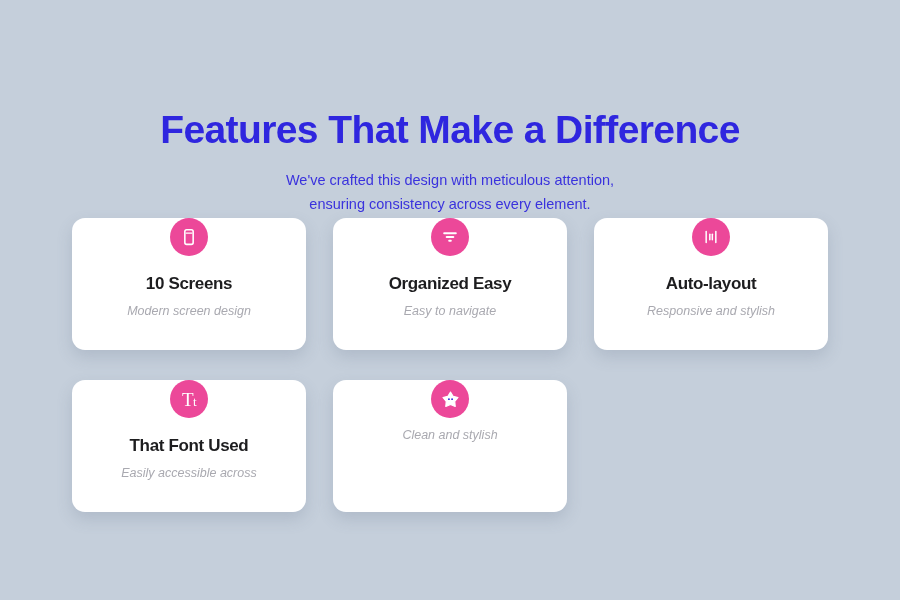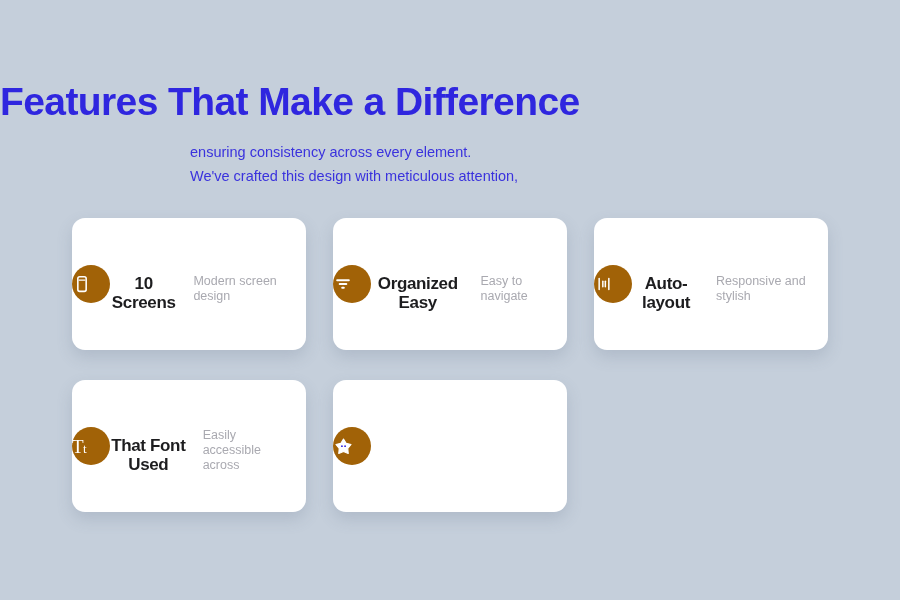--- a/index.html
+++ b/index.html
@@ -17,22 +17,22 @@
 
   .page {
     position: relative;
     width: 900px;
     height: 600px;
     box-sizing: border-box;
   }
 
   
   .header {
-    padding-top: 80px;
-    text-align: left;
+    padding-top: 108px;
+    text-align: center;
   }
   .page-title {
     margin: 0;
     font-size: 39px;
     font-weight: 700;
     letter-spacing: -0.6px;
     color: #2f26df;
     line-height: 1.15;
   }
   .subtitle {
@@ -58,33 +58,34 @@
     grid-auto-rows: 132px;
     column-gap: 27px;
     row-gap: 30px;
   }
 
   .card {
     background: #ffffff;
     border-radius: 13px;
     box-shadow: 0 7px 16px rgba(90, 105, 130, 0.20);
     display: flex;
-    flex-direction: row;
+    flex-direction: column;
     align-items: center;
     justify-content: flex-start;
     box-sizing: border-box;
   }
 
   .icon-circle {
     width: 38px;
     height: 38px;
     border-radius: 50%;
-    background: #a16207;
+    background: #ec4899;
     display: flex;
     align-items: center;
+    justify-content: center;
     flex: 0 0 auto;
   }
   .icon-circle svg {
     display: block;
   }
   .icon-tt {
     color: #ffffff;
     font-family: "Liberation Serif", serif;
     font-weight: 400;
     line-height: 1;
@@ -97,38 +98,39 @@
     margin: 0;
     padding-top: 19px;
     font-size: 17px;
     font-weight: 700;
     letter-spacing: -0.35px;
     color: #1d1d1f;
     line-height: 1.1;
     text-align: center;
   }
   .card-sub {
-    margin: 16px;
+    margin: 1px;
     padding-top: 9px;
     font-size: 12.5px;
     font-weight: 400;
     color: #a9a9b0;
     line-height: 1.2;
+    font-style: italic;
   }
 </style>
 </head>
 <body>
 
 <div class="page">
 
   <div class="header">
     <h1 class="page-title">Features That Make a Difference</h1>
     <p class="subtitle">
+      <span class="subtitle-line">We've crafted this design with meticulous attention,</span>
       <span class="subtitle-line">ensuring consistency across every element.</span>
-      <span class="subtitle-line">We've crafted this design with meticulous attention,</span>
     </p>
   </div>
 
   <div class="cards">
 
     <div class="card">
       <span class="icon-circle">
         <span>
           <svg width="20" height="20" viewBox="0 0 24 24" fill="none">
             <rect x="7" y="3.2" width="10" height="17.6" rx="2.2" stroke="#ffffff" stroke-width="1.9"></rect>
@@ -184,16 +186,17 @@
       <span class="icon-circle">
         <span>
           <svg width="21" height="21" viewBox="0 0 24 24" fill="none">
             <path d="M12 3.4 L15 8.4 L20.6 9.7 L16.9 14.2 L17.4 20 L12 17.7
                      L6.6 20 L7.1 14.2 L3.4 9.7 L9 8.4 Z" fill="#ffffff" stroke="#ffffff" stroke-width="1.3" stroke-linejoin="round"></path>
             <circle cx="10.2" cy="11.6" r="1.05" fill="#2f22e0"></circle>
             <circle cx="13.8" cy="11.6" r="1.05" fill="#2f22e0"></circle>
           </svg>
         </span>
       </span>
+      <p class="card-sub">Clean and stylish</p>
     </div>
 
   </div>
 </div>
 
 </body></html>

